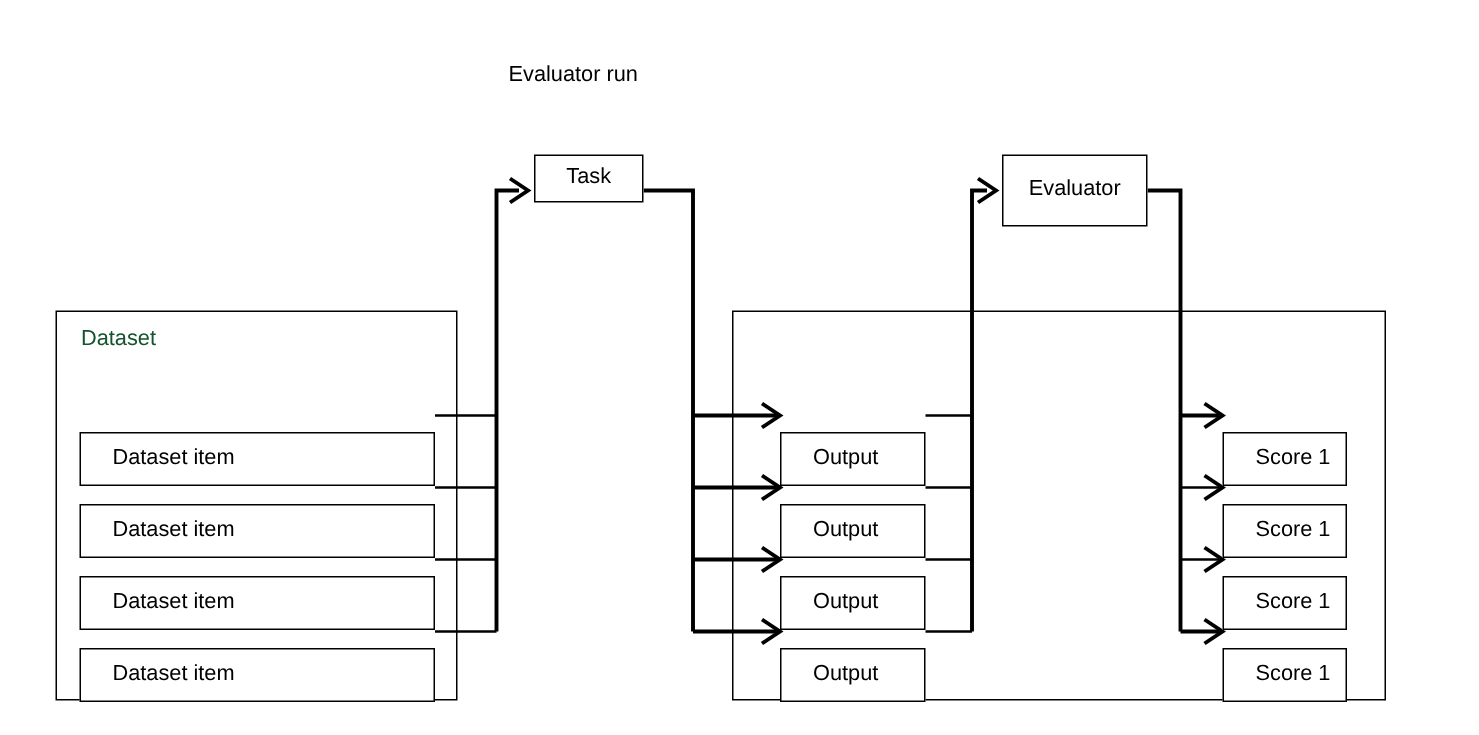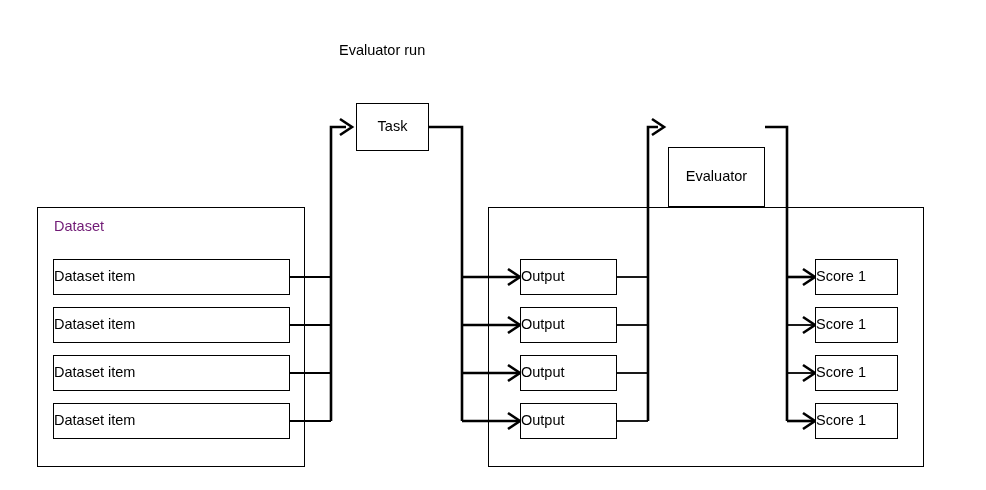--- a/index.html
+++ b/index.html
@@ -38,32 +38,33 @@
     align-items: center;
     font-size: 14.5px;
     line-height: 1.1;
     color: #000000;
     white-space: nowrap;
   }
   .node.centered {
     justify-content: center;
   }
   .node.padded {
-    padding-left: 0;
+    padding-left: 21px;
+    margin-top: 29px;
   }
   .group {
     position: absolute;
     box-sizing: border-box;
     background: transparent;
     border: 1.3px solid #000000;
   }
   .group-label {
     position: absolute;
     font-size: 14.5px;
-    color: #701a75;
+    color: #14532d;
     white-space: nowrap;
     background: #ffffff;
     padding: 0 2px;
   }
   .section-title {
     position: absolute;
     font-size: 14.5px;
     color: #000000;
     white-space: nowrap;
   }
@@ -120,23 +121,23 @@
     </g>
   </svg>
 
   <div class="section-title" style="left:339px; top:42px;">Evaluator run</div>
 
   <div class="group" style="left:37px; top:207px; width:268px; height:260px;"></div>
   <div class="group-label" style="left:52px; top:218px;">Dataset</div>
 
   <div class="group" style="left:488px; top:207px; width:436px; height:260px;"></div>
 
-  <div class="node centered" style="left:356px; top:103px; width:73px; height:48px;">Task</div>
+  <div class="node centered" style="left:356px; top:103px; width:73px; height:32px;">Task</div>
 
-  <div class="node centered" style="left:668px; top:103px; width:97px; height:60px;margin-top:44px;">Evaluator</div>
+  <div class="node centered" style="left:668px; top:103px; width:97px; height:48px;">Evaluator</div>
 
   <div class="node padded" style="left:53px; top:259px; width:237px; height:36px;">Dataset item</div>
   <div class="node padded" style="left:53px; top:307px; width:237px; height:36px;">Dataset item</div>
   <div class="node padded" style="left:53px; top:355px; width:237px; height:36px;">Dataset item</div>
   <div class="node padded" style="left:53px; top:403px; width:237px; height:36px;">Dataset item</div>
 
   <div class="node padded" style="left:520px; top:259px; width:97px; height:36px;">Output</div>
   <div class="node padded" style="left:520px; top:307px; width:97px; height:36px;">Output</div>
   <div class="node padded" style="left:520px; top:355px; width:97px; height:36px;">Output</div>
   <div class="node padded" style="left:520px; top:403px; width:97px; height:36px;">Output</div>

